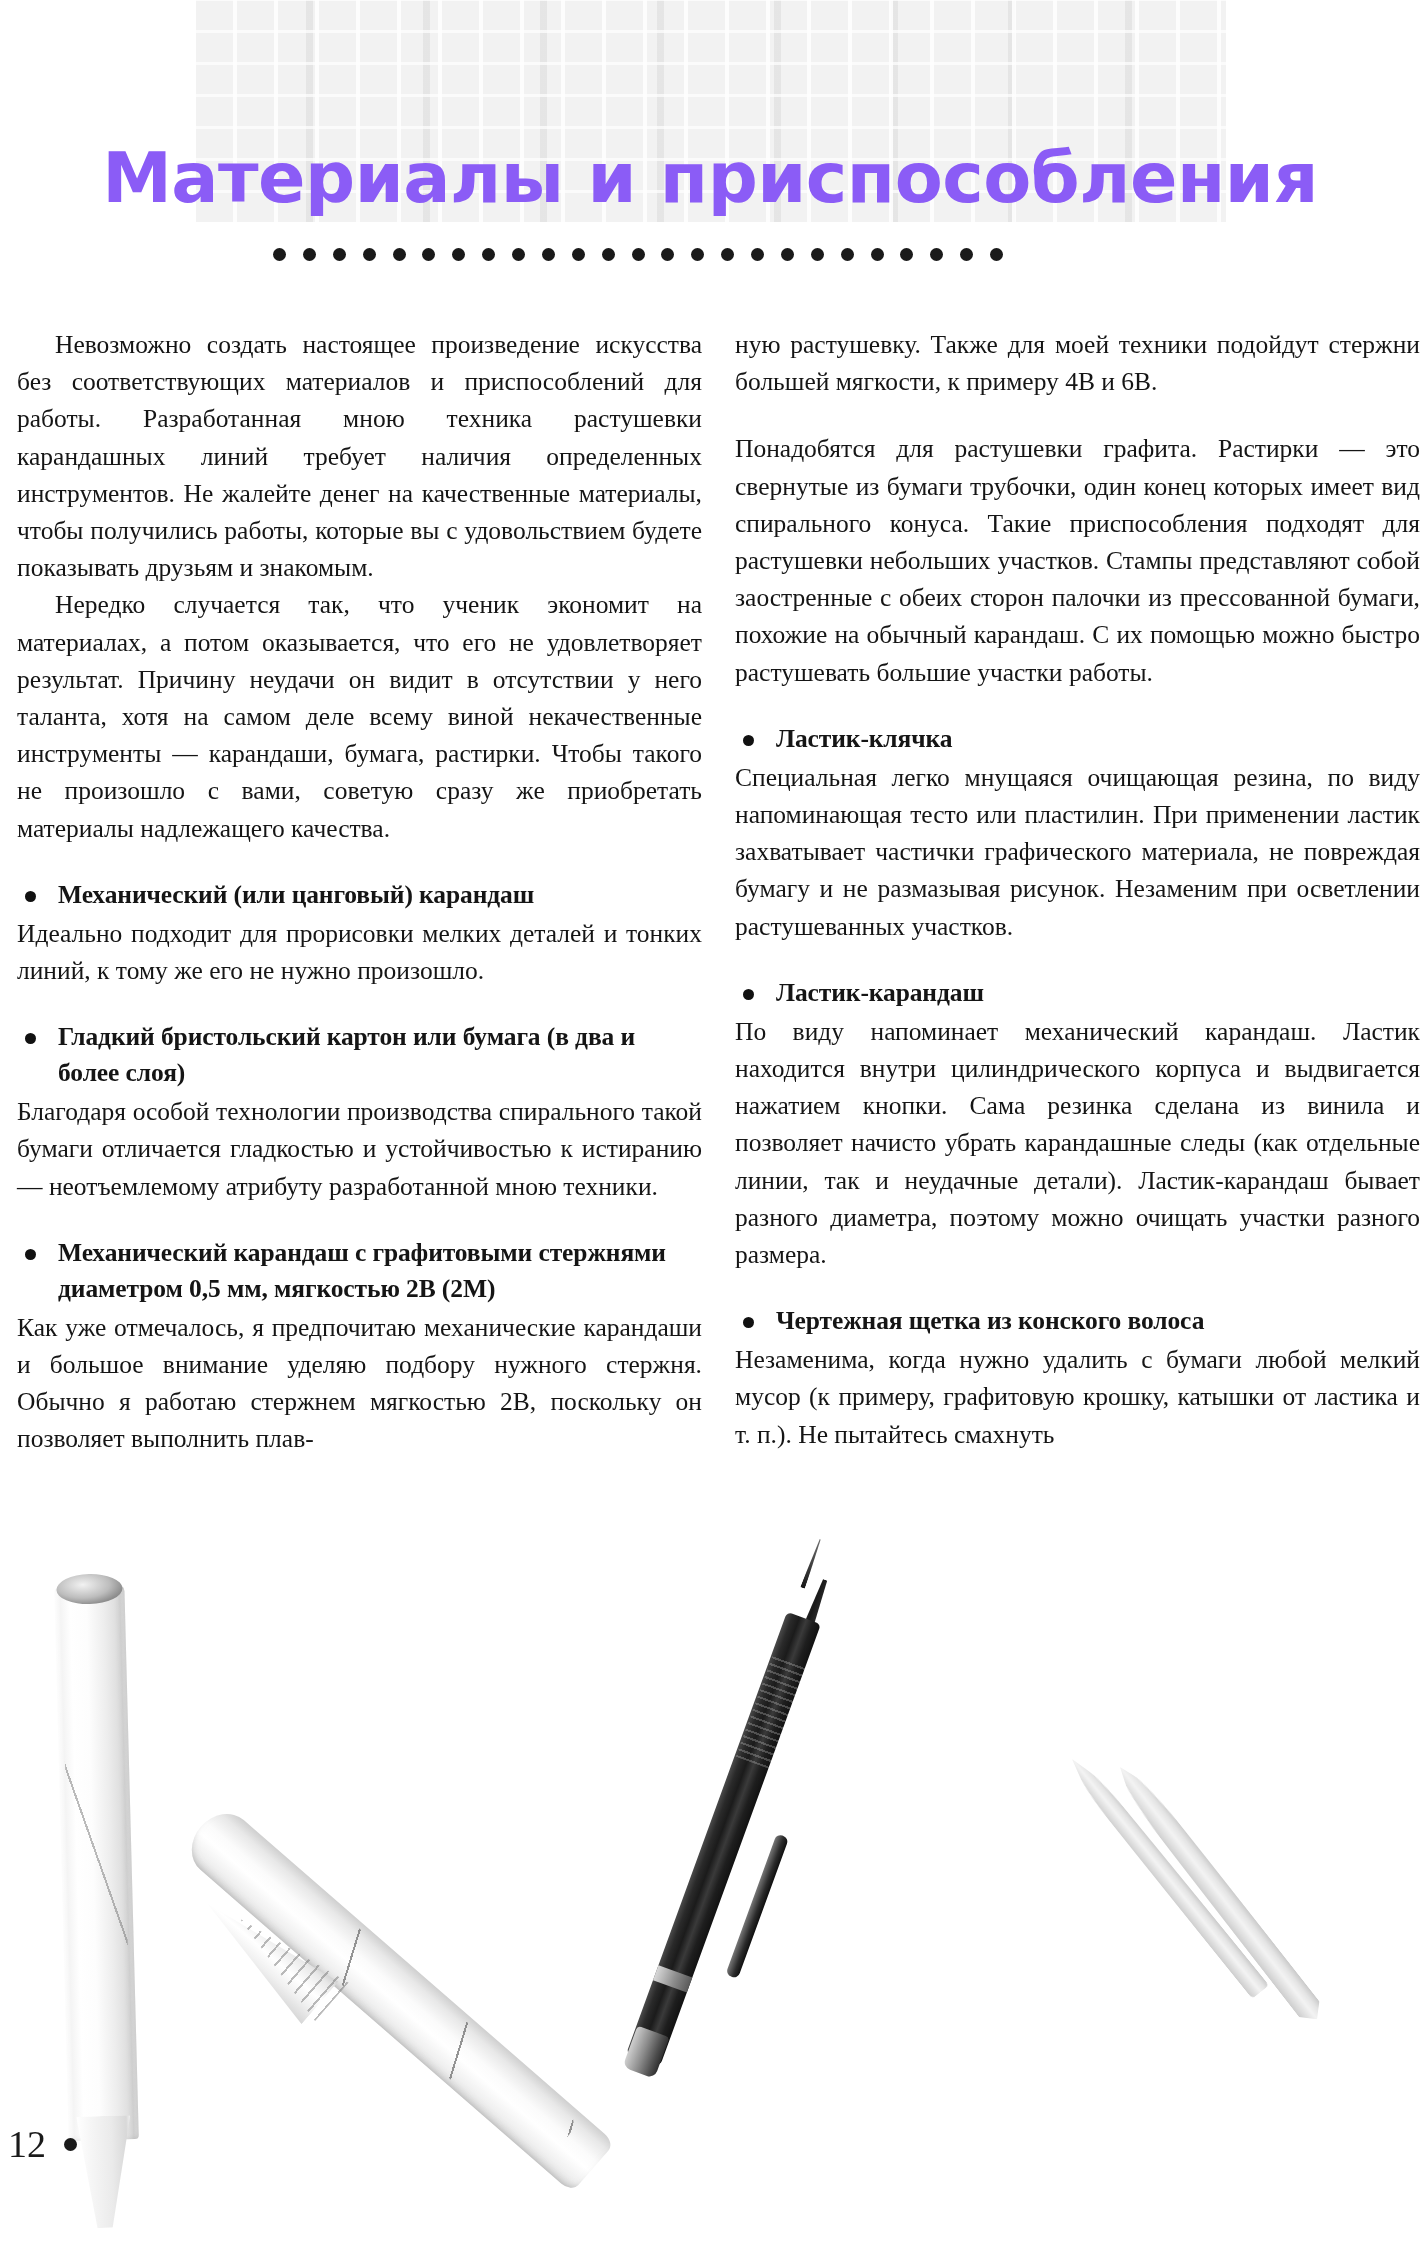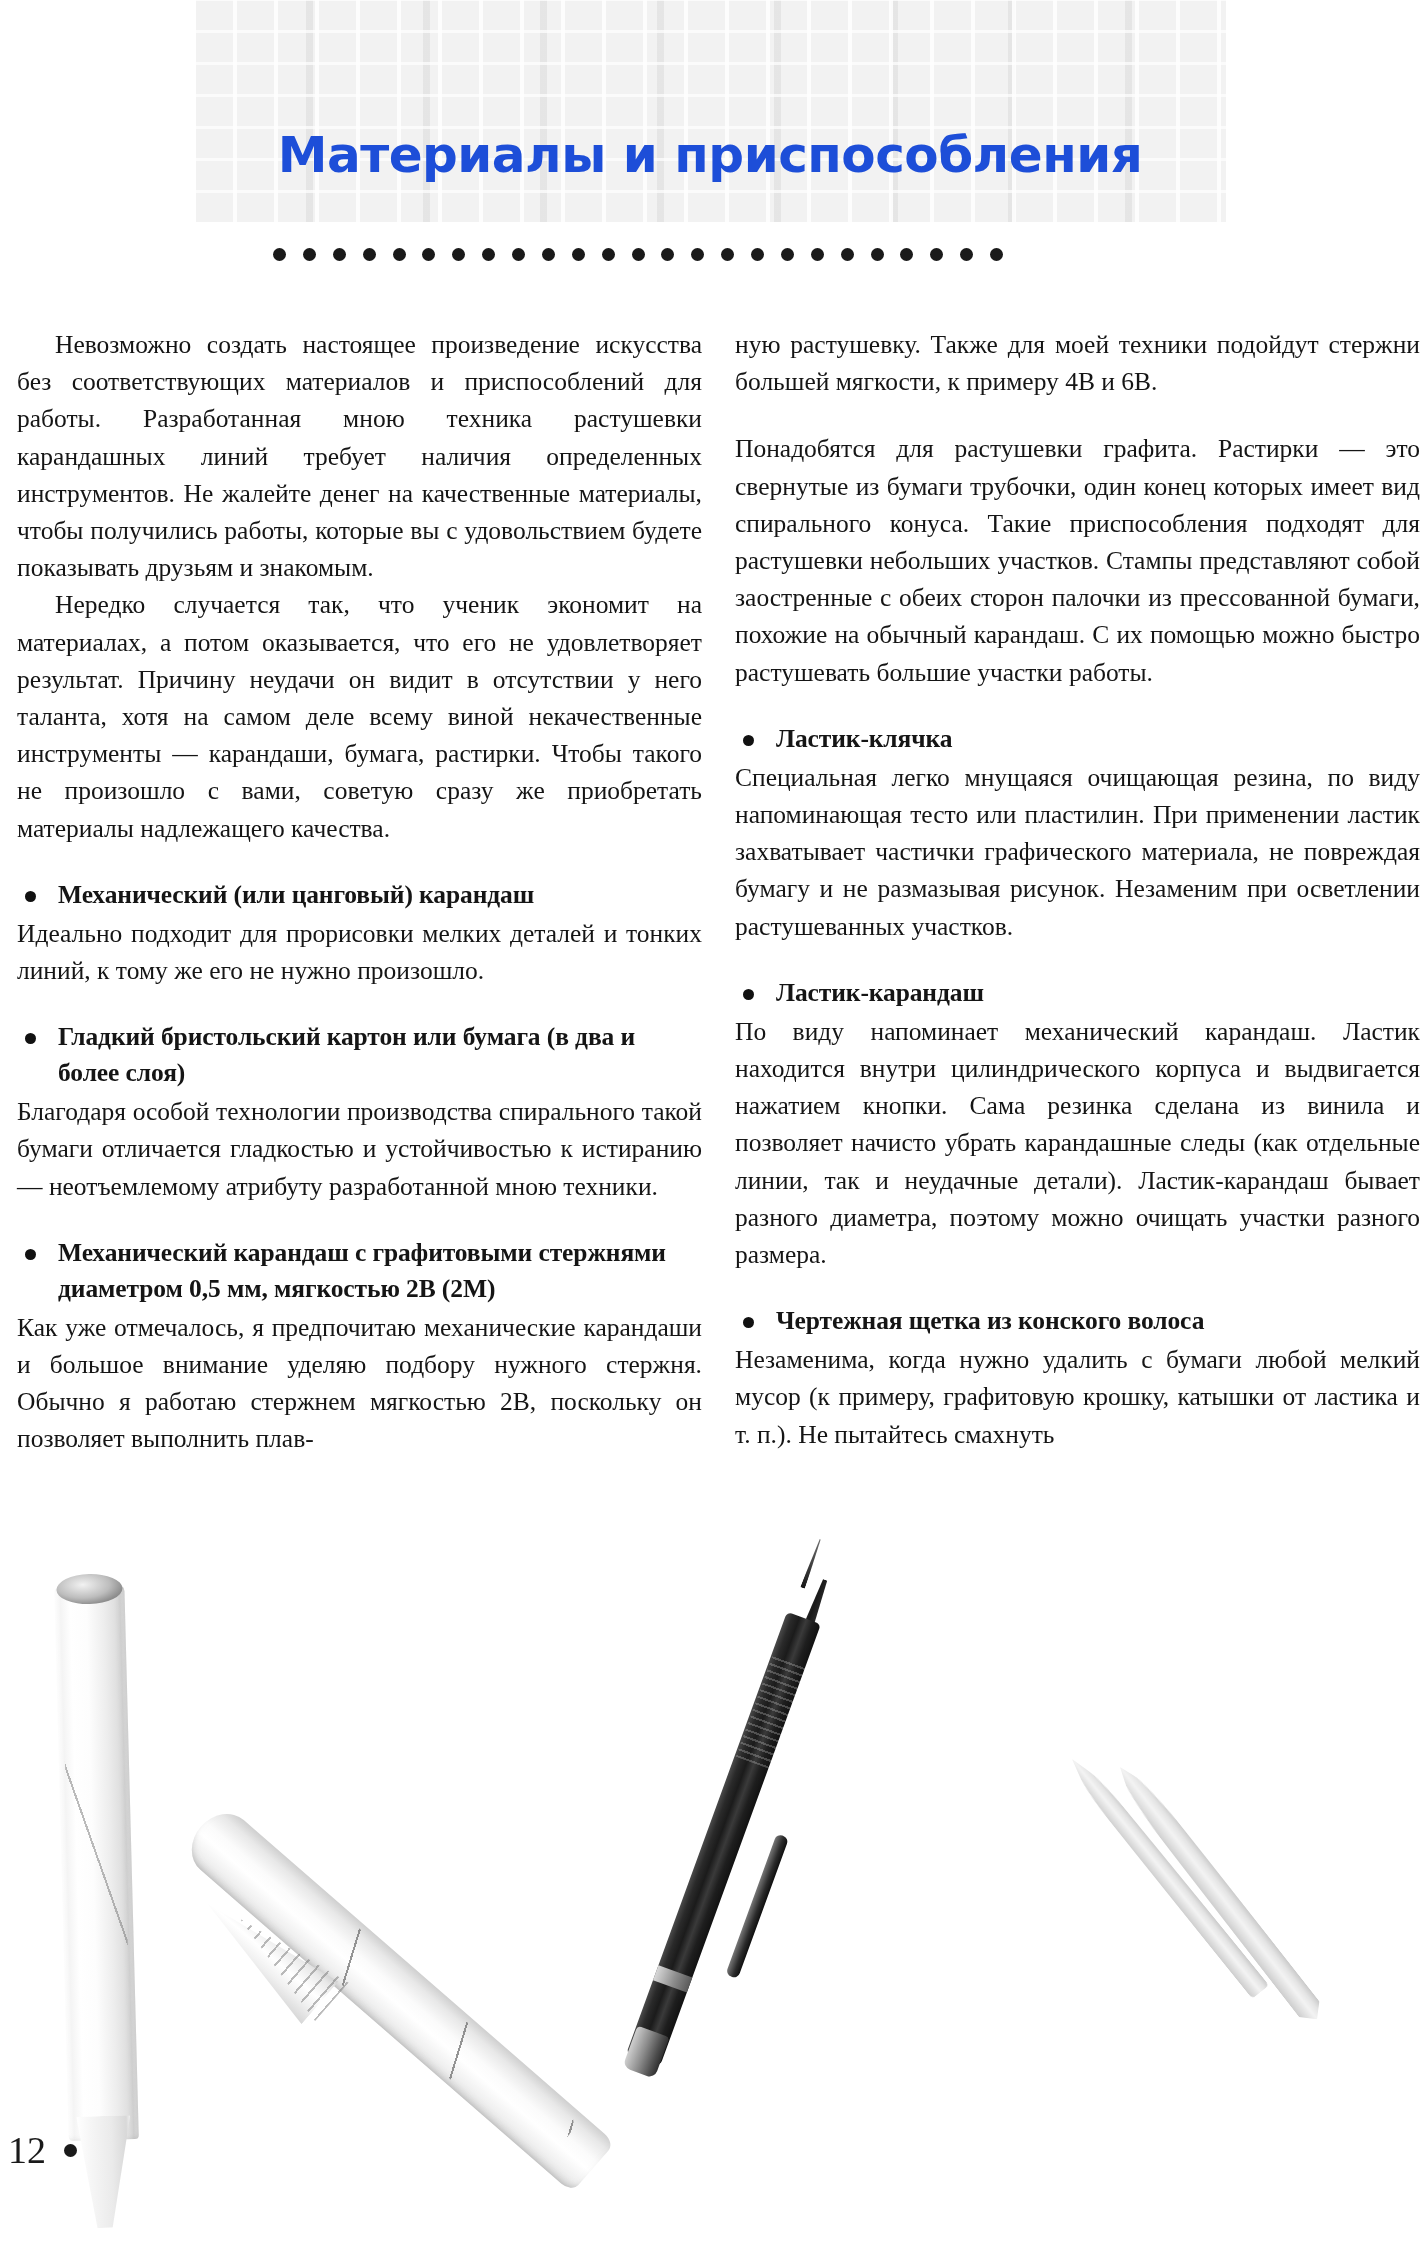--- a/index.html
+++ b/index.html
@@ -32,24 +32,24 @@
       repeating-linear-gradient(0deg, rgba(255,255,255,0) 0px, rgba(255,255,255,0) 29px, rgba(255,255,255,.7) 29px, rgba(255,255,255,.7) 32px),
       repeating-linear-gradient(90deg, rgba(230,230,230,0) 0px, rgba(230,230,230,0) 110px, rgba(226,226,226,.8) 110px, rgba(226,226,226,.8) 117px);
   }
   .page-title {
     position: absolute;
     left: 0;
     top: 96px;
     width: 1420px;
     text-align: center;
     font-family: "DejaVu Sans", "Liberation Sans", sans-serif;
-    font-size: 50px;
+    font-size: 70px;
     font-weight: 700;
     letter-spacing: -0.5px;
-    color: #1d4ed8;
+    color: #8b5cf6;
     line-height: 1;
     white-space: nowrap;
     z-index: 4;
   }
   .title-dots {
     position: absolute;
     left: 273px;
     top: 248px;
     width: 730px;
     display: flex;
@@ -108,21 +108,21 @@
   }
   .bullet-head .htext {
     flex: 1 1 auto;
     letter-spacing: -0.1px;
   }
 
   
   .folio {
     position: absolute;
     left: 8px;
-    bottom: 84px;
+    bottom: 90px;
     display: flex;
     align-items: center;
     gap: 18px;
     font-size: 38px;
     color: #1a1a1a;
     z-index: 6;
   }
   .folio .fdot {
     width: 13px;
     height: 13px;

